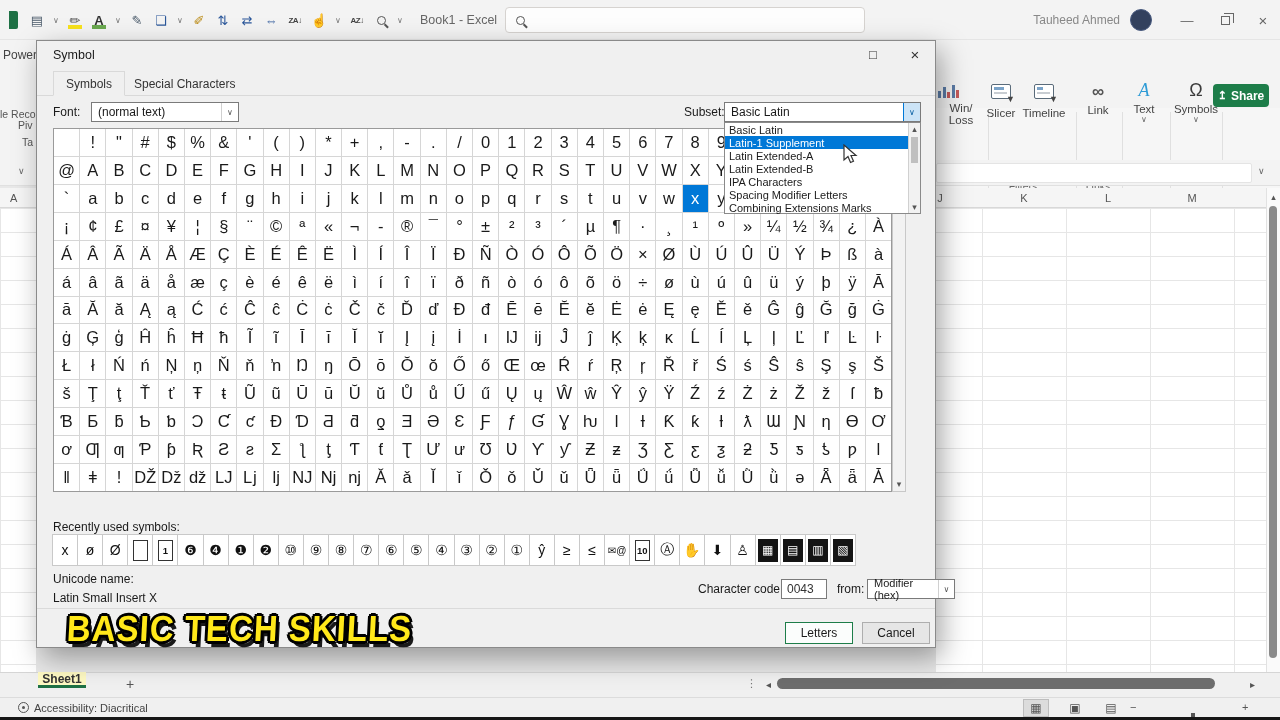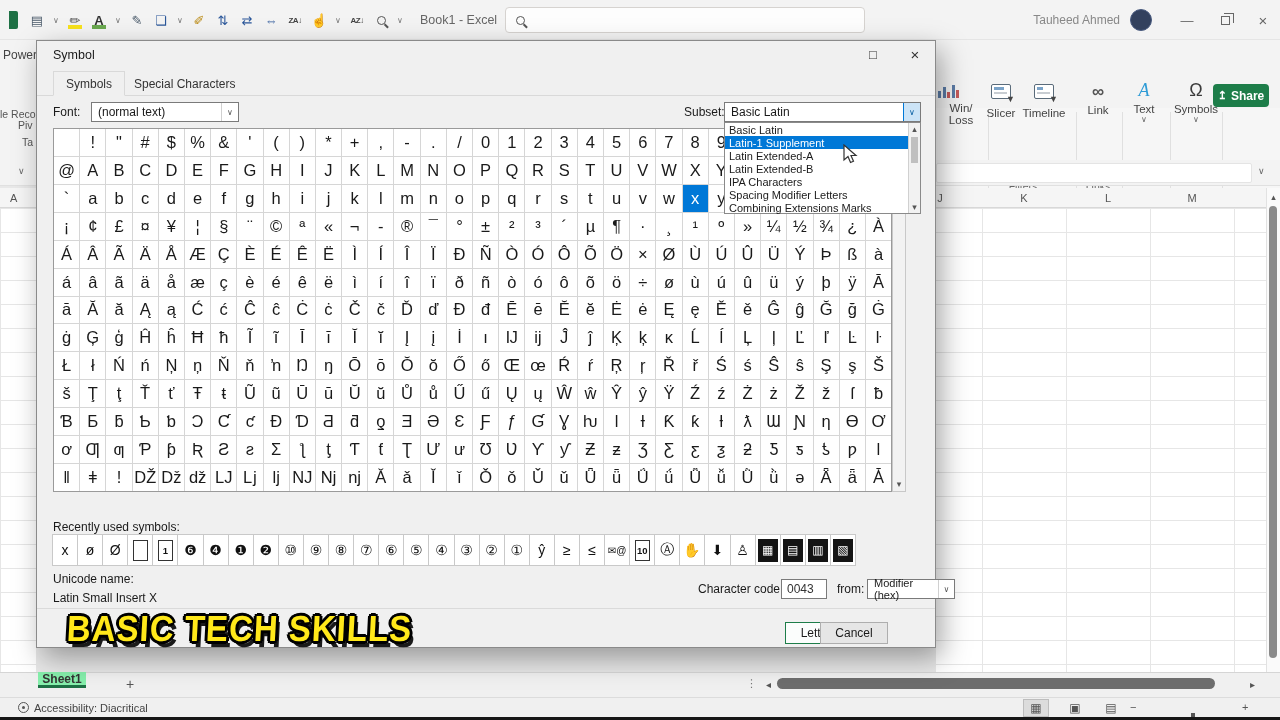--- a/index.html
+++ b/index.html
@@ -56,21 +56,21 @@
   .hdr-row { background:#f5f5f5; border-bottom:1px solid #d8d8d8; color:#555; font-size:11px; }
   .sheet-cells { background:#fff;
     background-image:linear-gradient(#e6e6e6 1px, transparent 1px), linear-gradient(90deg,#e6e6e6 1px, transparent 1px);
     background-size:84px 24px; }
   .vscroll { left:1266px; top:188px; width:14px; height:484px; background:#fafafa; border-left:1px solid #e2e2e2; }
   .vthumb { left:1269px; top:206px; width:8px; height:452px; background:#8a8a8a; border-radius:4px; }
   .scroll-arrow { color:#555; font-size:9px; text-align:center; }
 
   
   .tabsrow { left:0; top:672px; width:1280px; height:25px; background:#f0f0f0; border-top:1px solid #d5d5d5; }
-  .sheettab { left:38px; top:672px; width:48px; height:16px; background:#86efac; display:flex; align-items:center; justify-content:center; font-weight:bold; color:#333; font-size:12px; border-bottom:3px solid #1e7145; }
+  .sheettab { left:38px; top:672px; width:48px; height:16px; background:#fef9c3; display:flex; align-items:center; justify-content:center; font-weight:bold; color:#333; font-size:12px; border-bottom:3px solid #1e7145; }
   .plusbtn { left:122px; top:676px; width:16px; height:16px; color:#555; font-size:14px; display:flex; align-items:center; justify-content:center; }
   .hthumb { left:777px; top:678px; width:438px; height:11px; background:#6d6d6d; border-radius:6px; }
   .statusbar { left:0; top:697px; width:1280px; height:20px; background:#f0f0f0; border-top:1px solid #dcdcdc; color:#444; font-size:11px; }
   .acc-icon { width:11px; height:11px; border:1.3px solid #555; border-radius:50%; position:relative; }
   .acc-icon::after { content:""; position:absolute; left:3px; top:3px; width:3px; height:3px; background:#555; border-radius:50%; }
   .viewbtn { width:26px; height:18px; display:flex; align-items:center; justify-content:center; color:#555; font-size:12px; }
   .viewbtn.sel { background:#dcdcdc; border:1px solid #bdbdbd; }
   .zoomtrack { width:92px; height:2px; background:#9a9a9a; position:relative; }
   .zoomthumb { position:absolute; left:46px; top:-5px; width:4px; height:12px; background:#555; }
   .bottom-strip { left:0; top:717px; width:1280px; height:3px; background:#161616; }
@@ -760,18 +760,18 @@
   <div class="abs codeinput" style="left:744px;top:538px;width:46px;">0043</div>
   <span class="abs fldlabel" style="left:800px;top:541px;">from:</span>
   <div class="abs combo" style="left:830px;top:538px;width:88px;font-size:11px;">
     <span>Modifier (hex)</span>
     <span class="cv">∨</span>
   </div>
 
   <div class="abs" style="left:0;top:567px;width:898px;height:1px;background:#dadada;"></div>
   <div class="abs watermark" style="left:30px;top:569px;">BASIC TECH SKILLS</div>
   <div class="abs dlgbtn default" style="left:748px;top:581px;">Letters</div>
-  <div class="abs dlgbtn" style="left:783px;top:581px;">Cancel</div>
+  <div class="abs dlgbtn" style="left:825px;top:581px;">Cancel</div>
 </div>
 
 <svg class="abs cursor" style="left:843px;top:144px;" width="16" height="22" viewBox="0 0 16 22">
   <polygon points="1,1 1,16 5,12.5 7.5,18.5 10.5,17.2 8,11.5 13,11.5" fill="#fff" stroke="#333" stroke-width="1.2"></polygon>
 </svg>
 
 </body></html>

